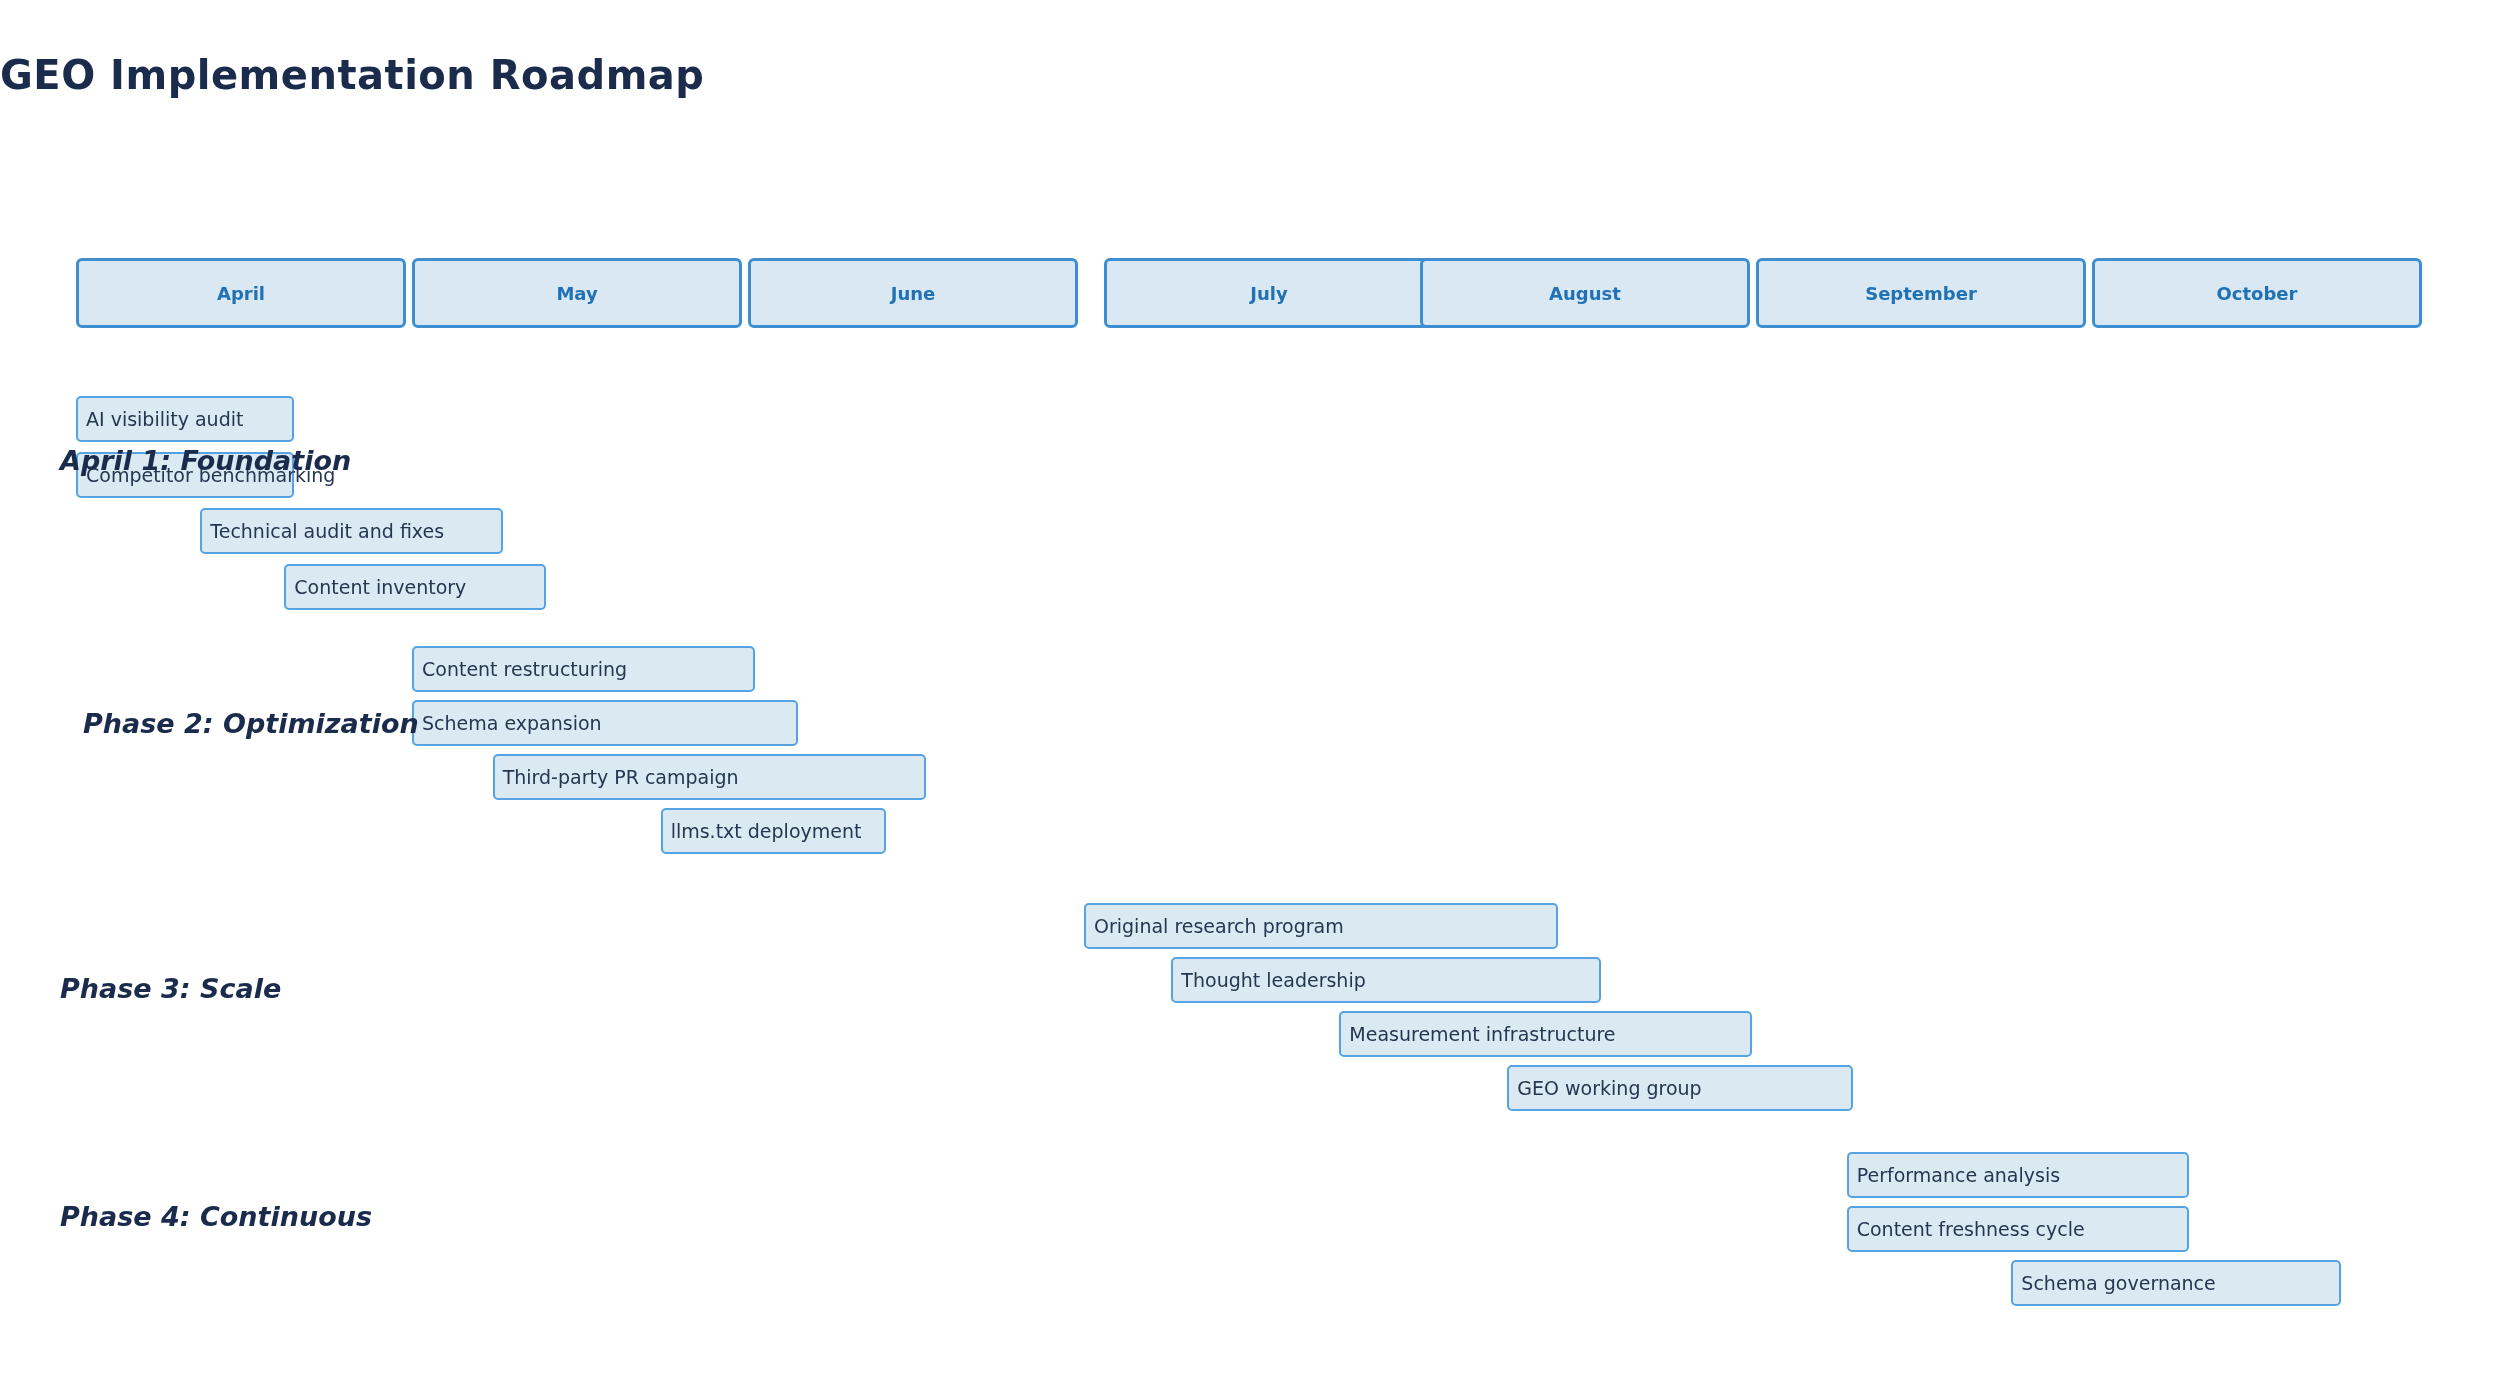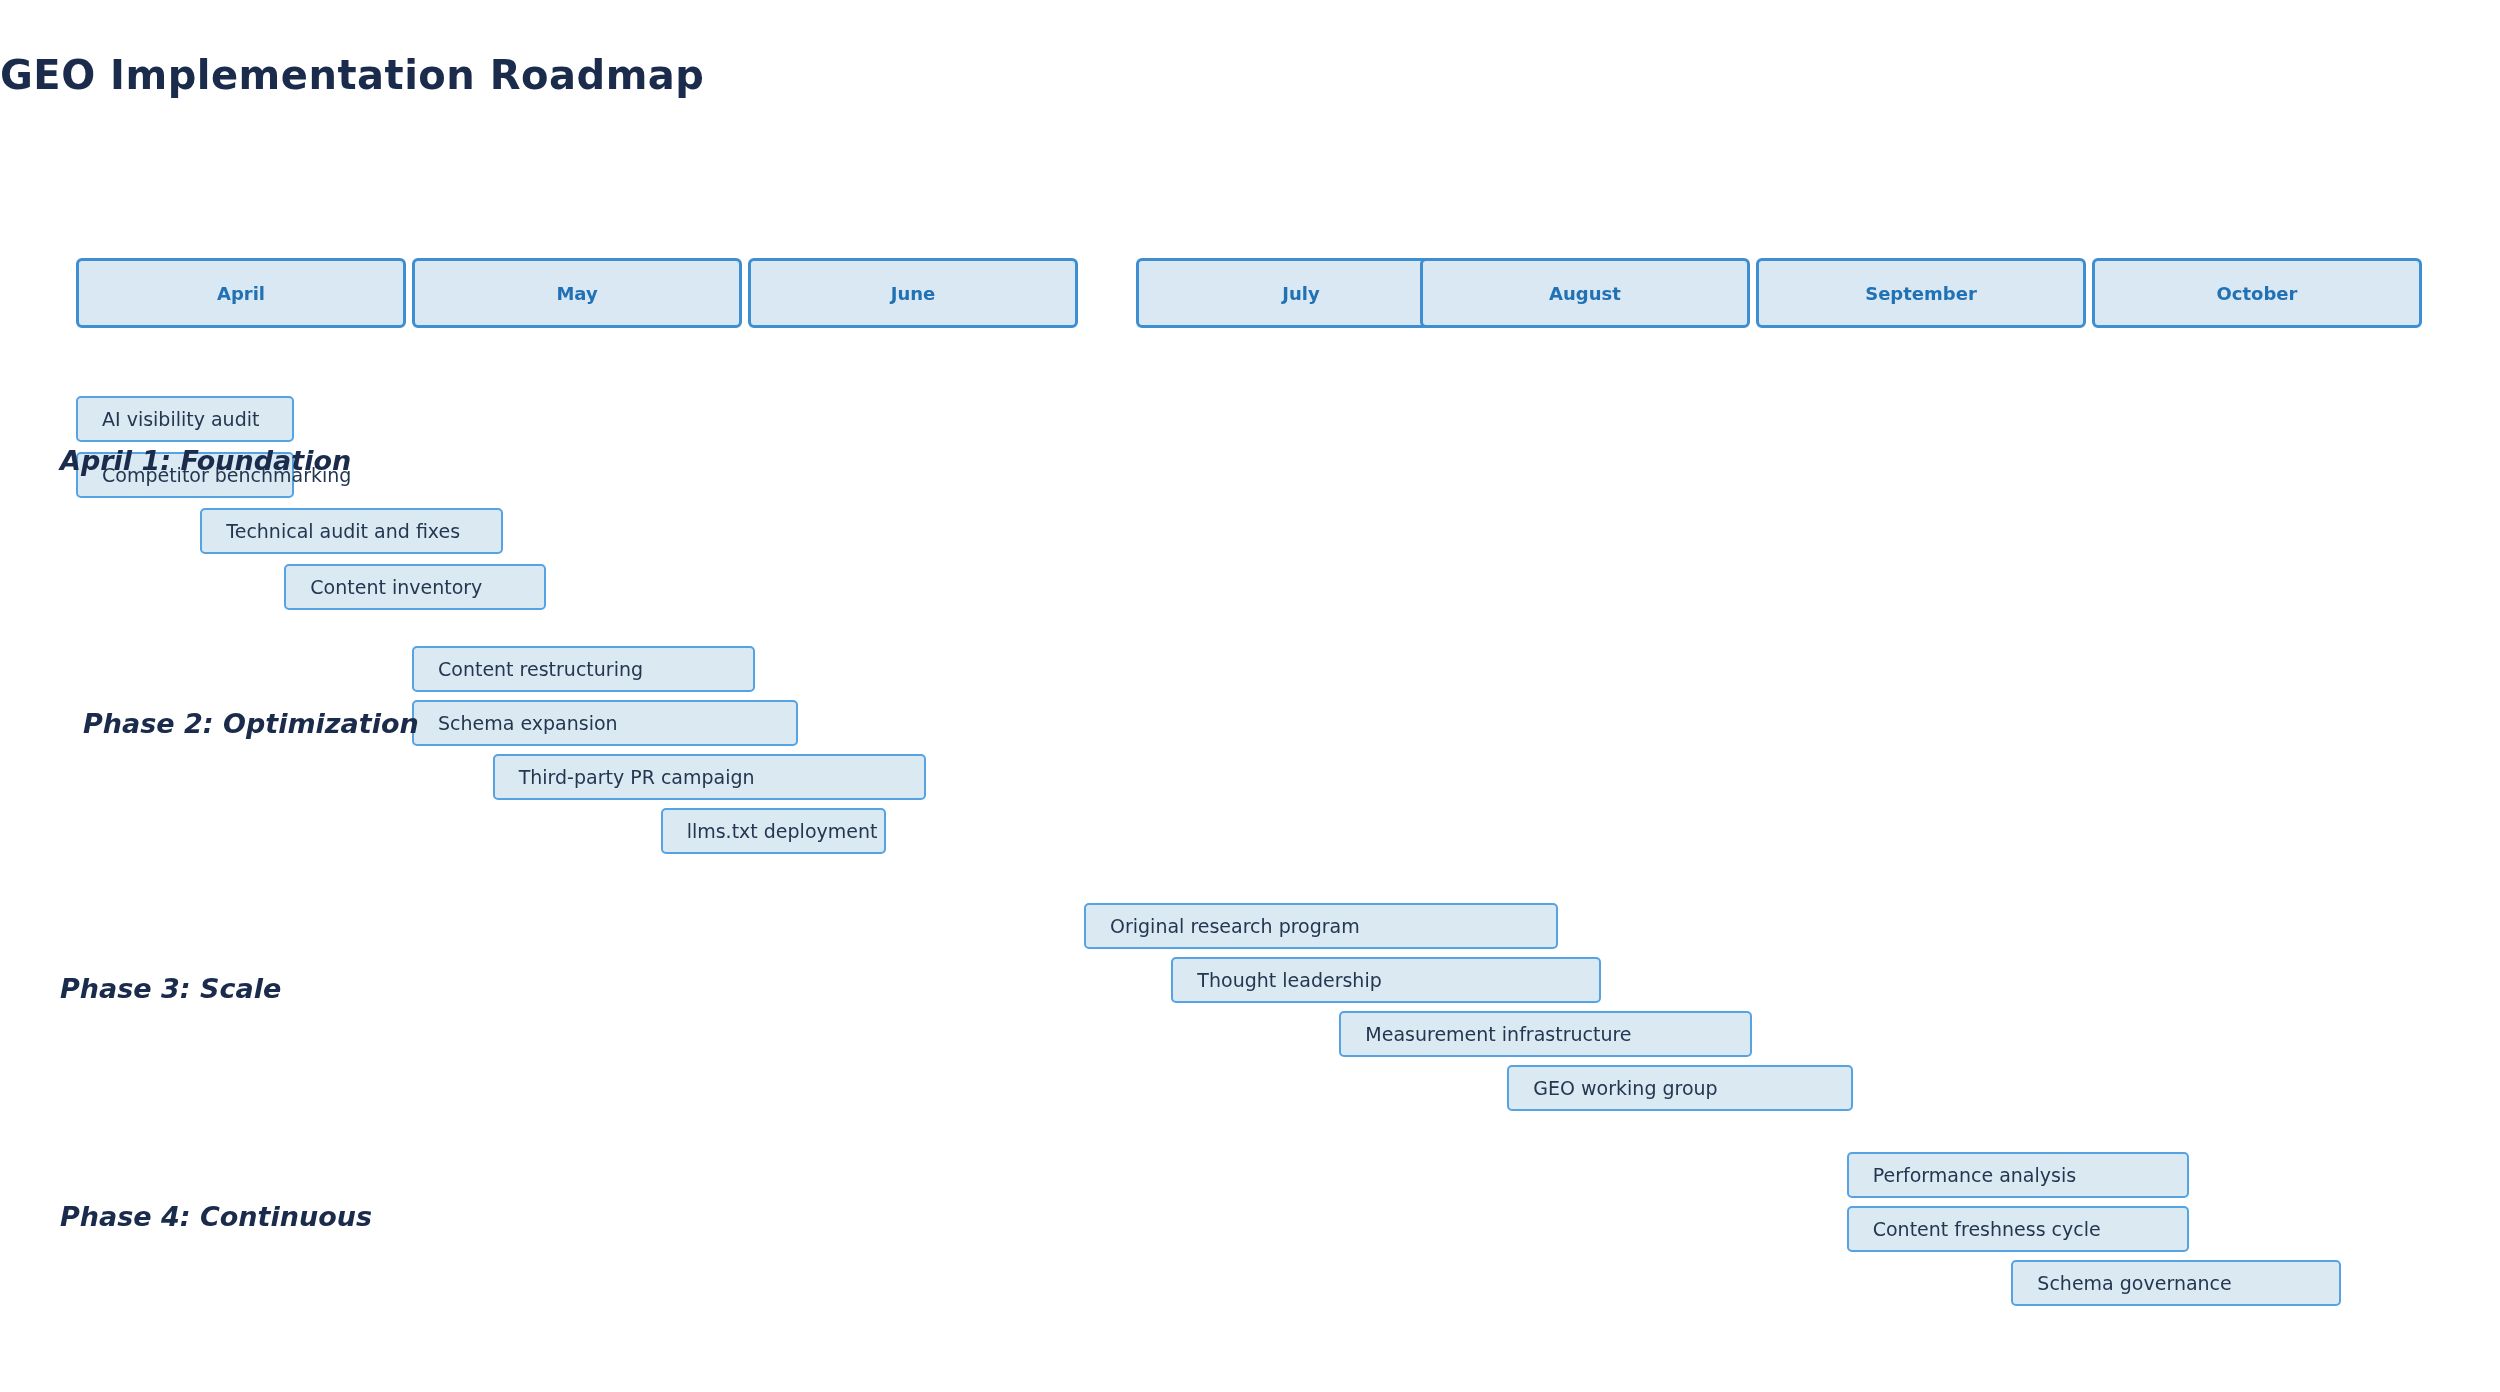--- a/index.html
+++ b/index.html
@@ -67,40 +67,40 @@
     background:var(--bar-fill);
     border:2px solid var(--bar-border);
     border-radius:5px;
     display:flex;
     align-items:center;
     z-index:2;
   }
   .task-bar .task-label{
     font-size:19px;
     color:var(--bar-text);
-    padding-left:24px;
+    padding-left:8px;
     white-space:nowrap;
   }
 </style>
 </head>
 <body>
 
 <div id="canvas">
   <div class="chart-title">GEO Implementation Roadmap</div>
   <div id="months">
       <div class="month-box" style="left: 76px; top: 258px; width: 330px; height: 70px;">
         <span>April</span>
       </div>
       <div class="month-box" style="left: 412px; top: 258px; width: 330px; height: 70px;">
         <span>May</span>
       </div>
       <div class="month-box" style="left: 748px; top: 258px; width: 330px; height: 70px;">
         <span>June</span>
       </div>
-      <div class="month-box" style="left: 1136px; top: 258px; width: 330px; height: 70px; text-align: right;">
+      <div class="month-box" style="left: 1104px; top: 258px; width: 330px; height: 70px; text-align: right;">
         <span>July</span>
       </div>
       <div class="month-box" style="left: 1420px; top: 258px; width: 330px; height: 70px;">
         <span>August</span>
       </div>
       <div class="month-box" style="left: 1756px; top: 258px; width: 330px; height: 70px;">
         <span>September</span>
       </div>
       <div class="month-box" style="left: 2092px; top: 258px; width: 330px; height: 70px;">
         <span>October</span>

